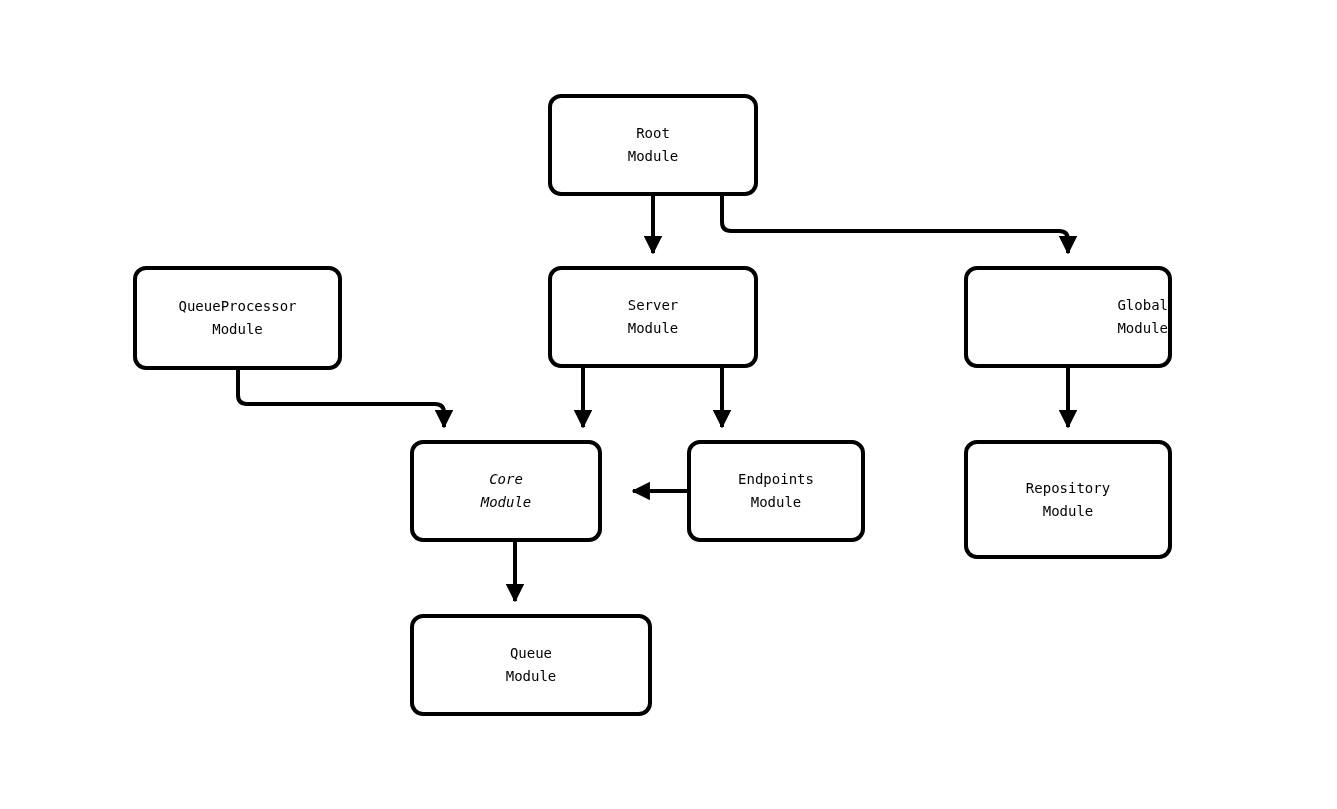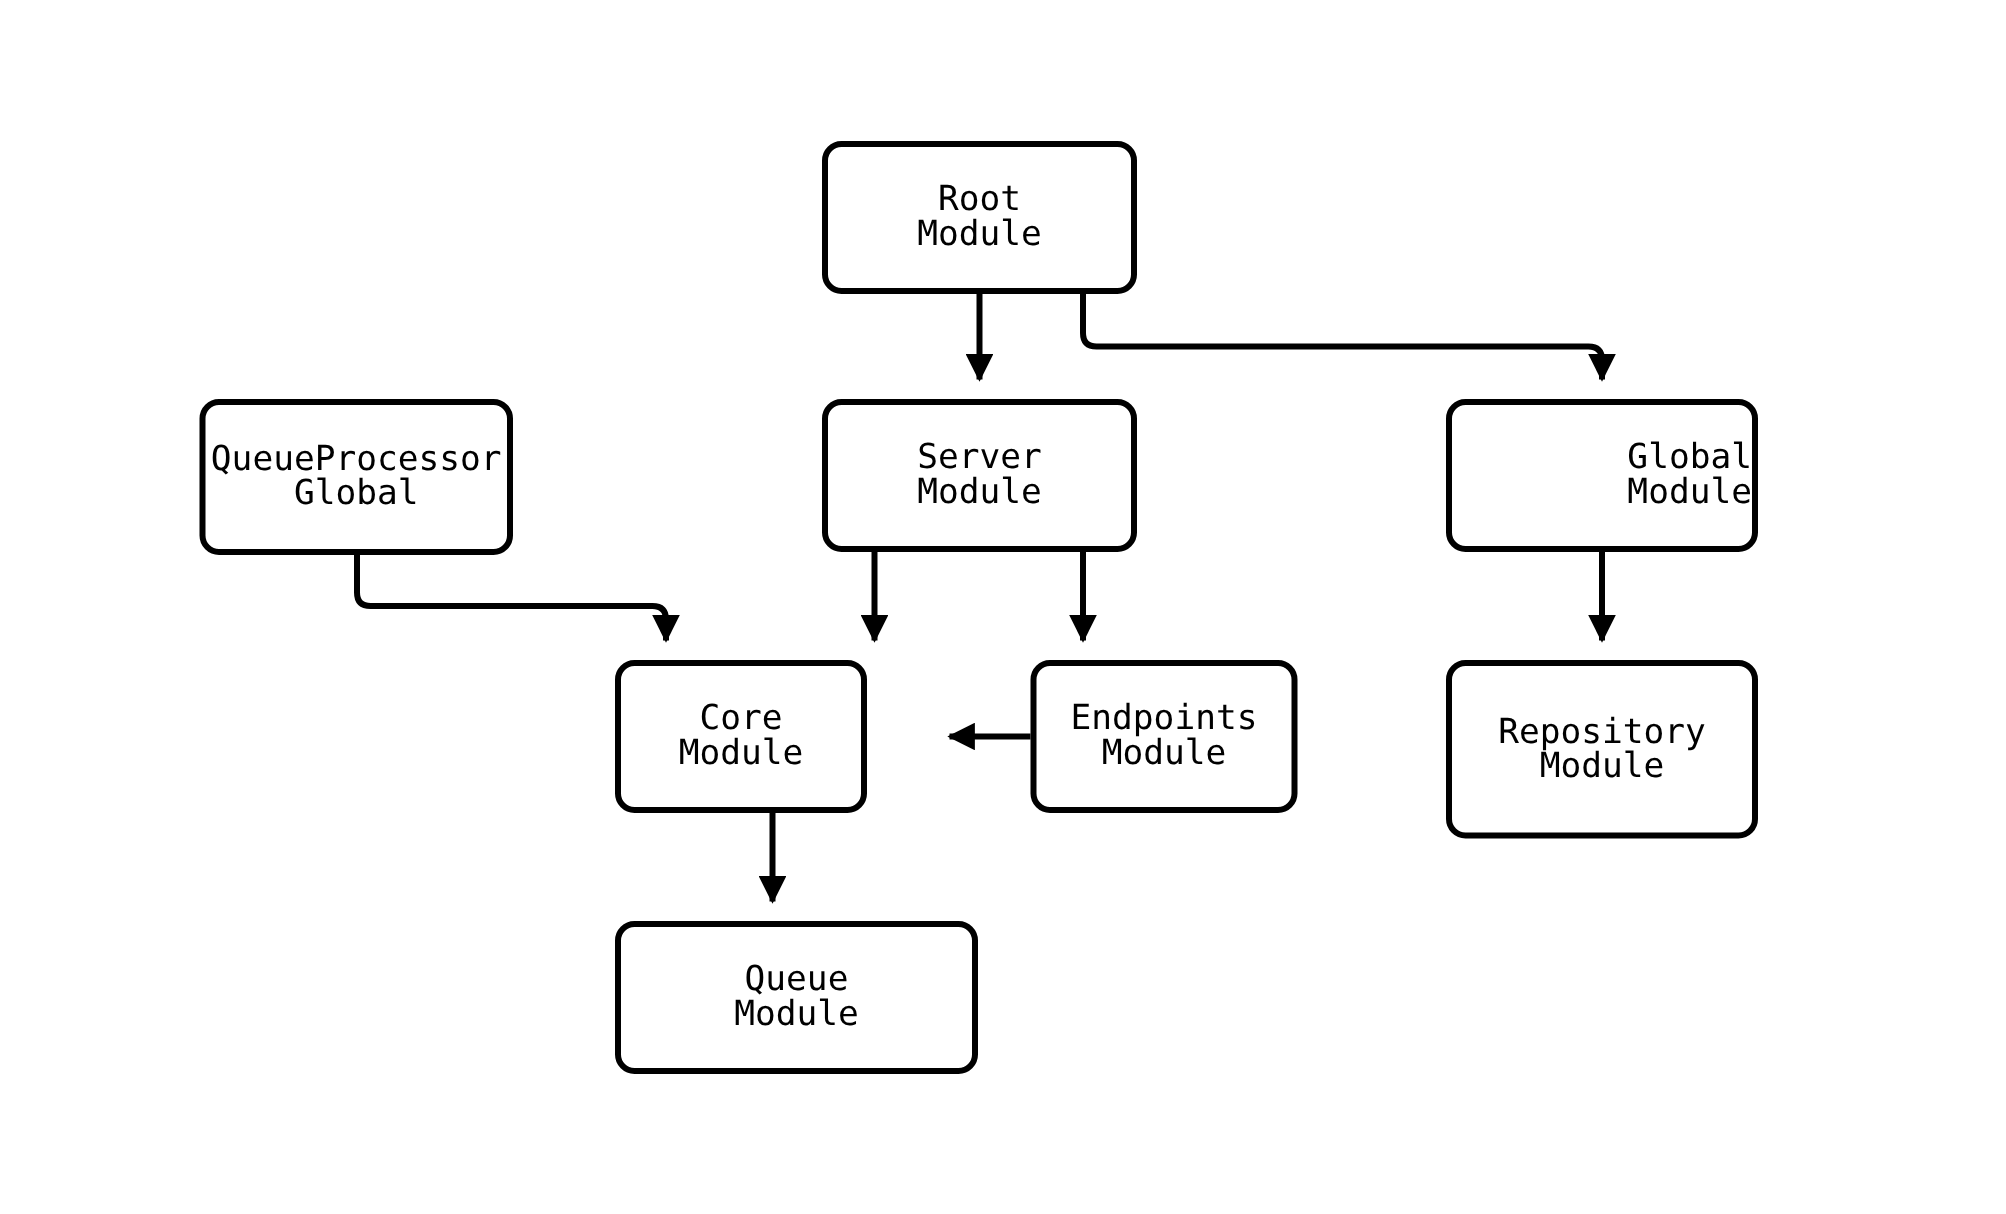--- a/index.html
+++ b/index.html
@@ -28,21 +28,21 @@
     border: 4px solid #000000;
     border-radius: 13px;
     background: #ffffff;
     display: flex;
     align-items: center;
     justify-content: center;
     z-index: 2;
   }
   .node-label {
     font-family: "DejaVu Sans Mono", "Liberation Mono", monospace;
-    font-size: 23px;
+    font-size: 14px;
     line-height: 23px;
     color: #000000;
     text-align: center;
     white-space: pre-line;
     letter-spacing: 0px;
   }
 </style>
 </head>
 <body>
 
@@ -72,34 +72,34 @@
     <path d="M 1068 368 L 1068 427" fill="none" stroke="#000000" stroke-width="4" marker-end="url(#arrow)"></path>
   </svg>
 
   <div class="node" style="left:548px; top:94px; width:210px; height:102px;">
     <div class="node-label">Root
 Module</div>
   </div>
 
   <div class="node" style="left:133px; top:266px; width:209px; height:104px;">
     <div class="node-label">QueueProcessor
-Global</div>
+Module</div>
   </div>
 
   <div class="node" style="left:548px; top:266px; width:210px; height:102px;">
     <div class="node-label">Server
 Module</div>
   </div>
 
   <div class="node" style="left:964px; top:266px; width:208px; height:102px;justify-content:flex-end;">
     <div class="node-label">Global
 Module</div>
   </div>
 
-  <div class="node" style="left:410px; top:440px; width:168px; height:102px;">
+  <div class="node" style="left:410px; top:440px; width:192px; height:102px;font-style:italic;">
     <div class="node-label">Core
 Module</div>
   </div>
 
   <div class="node" style="left:687px; top:440px; width:178px; height:102px;">
     <div class="node-label">Endpoints
 Module</div>
   </div>
 
   <div class="node" style="left:964px; top:440px; width:208px; height:119px;">

